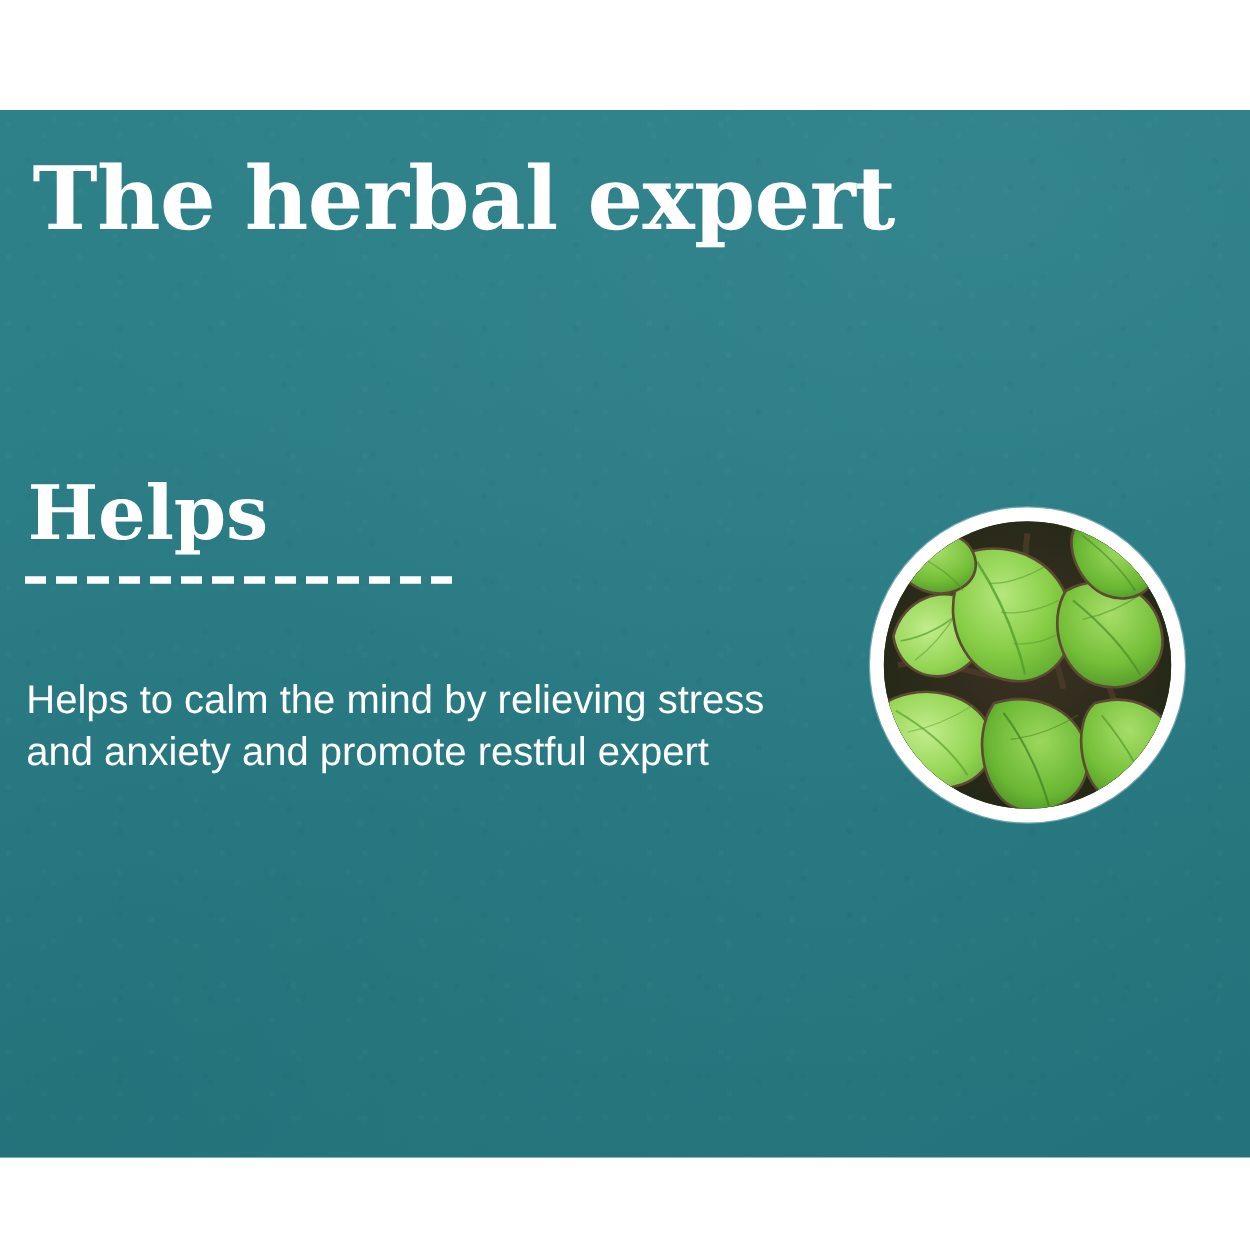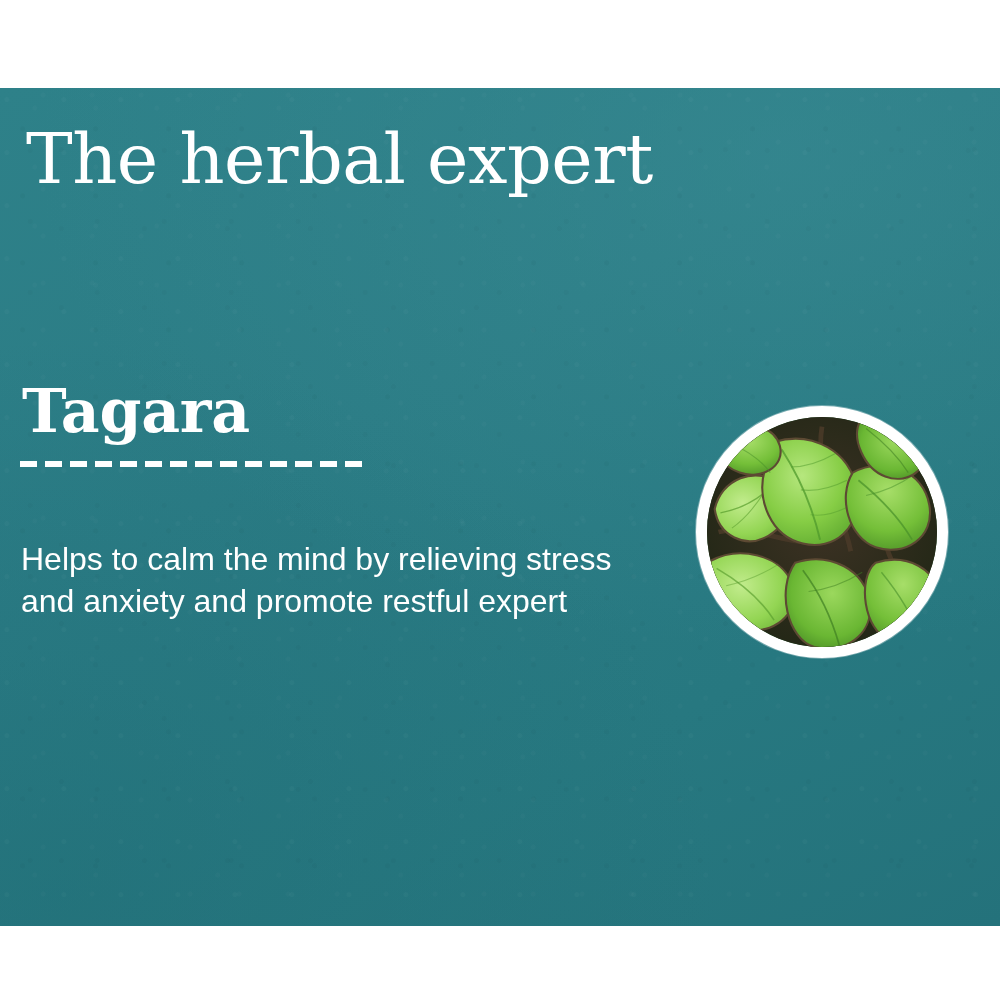--- a/index.html
+++ b/index.html
@@ -46,21 +46,21 @@
     opacity: 0.85;
   }
 
   
   #headline {
     position: absolute;
     left: 26px;
     top: 124px;
     margin: 0;
     font-family: "DejaVu Serif", "Liberation Serif", serif;
-    font-weight: 400;
+    font-weight: 700;
     font-size: 70px;
     line-height: 1;
     letter-spacing: -0.5px;
     color: #ffffff;
     white-space: nowrap;
     z-index: 3;
   }
 
   
   #herb-name {
@@ -130,21 +130,21 @@
 </style>
 </head>
 <body>
 
 <div id="page">
 
   <div id="panel"></div>
 
   <h1 id="headline">The herbal expert</h1>
 
-  <h2 id="herb-name">Tagara</h2>
+  <h2 id="herb-name">Helps</h2>
 
   <div id="divider"></div>
 
   <p id="description">
     <span class="line">Helps to calm the mind by relieving stress</span>
     <span class="line">and anxiety and promote restful expert</span>
   </p>
 
   <div id="herb-photo">
     <svg viewBox="0 0 240 240" xmlns="http://www.w3.org/2000/svg" aria-hidden="true">

